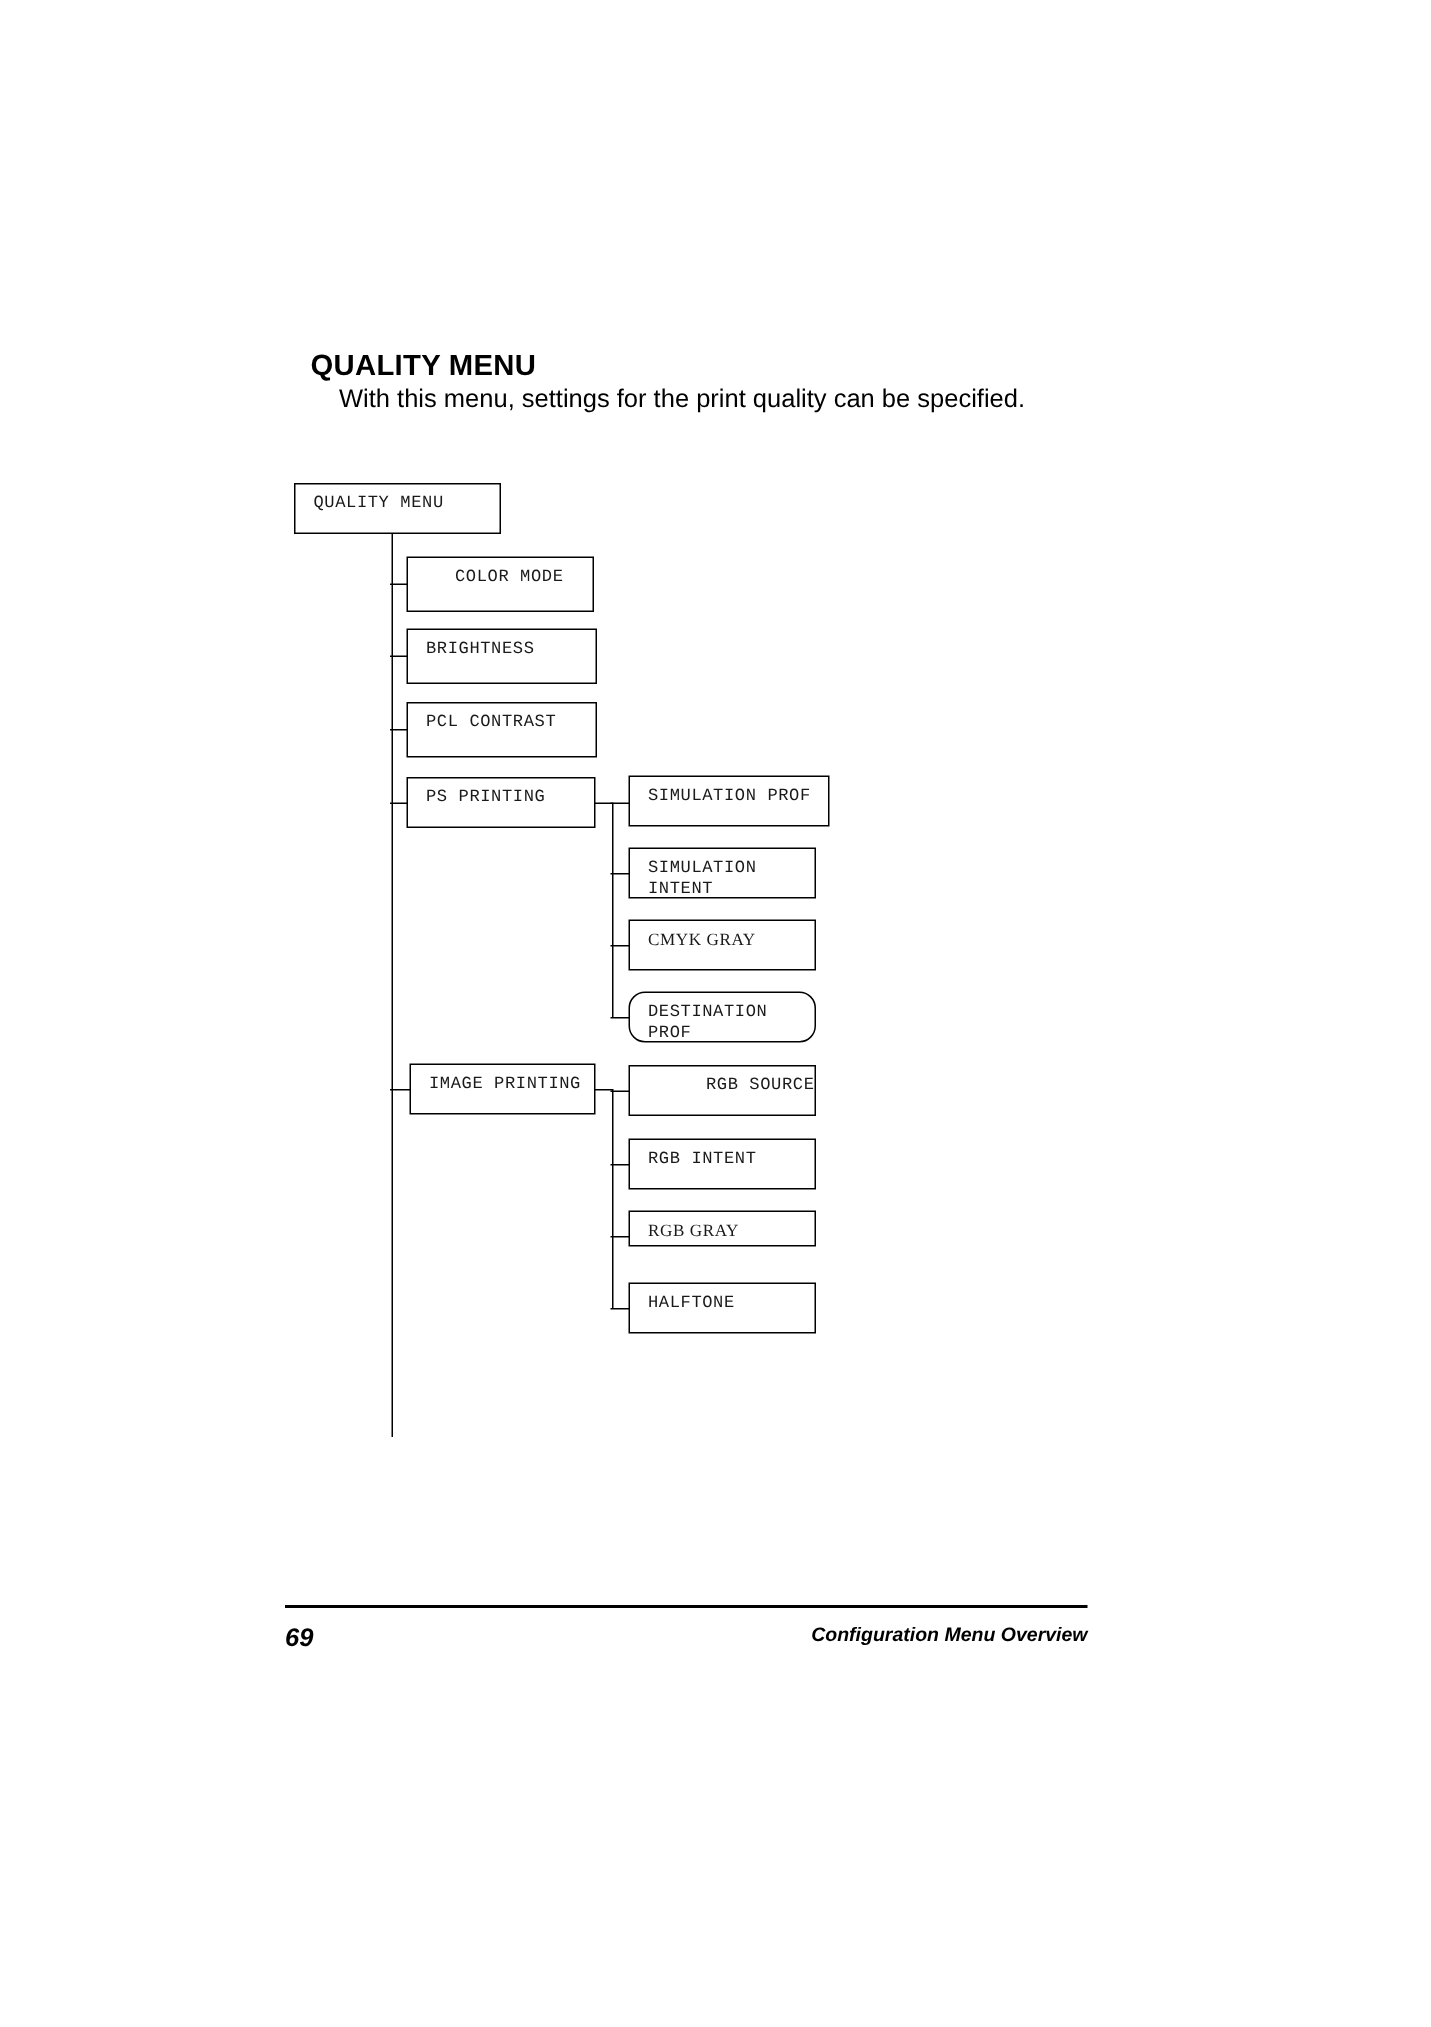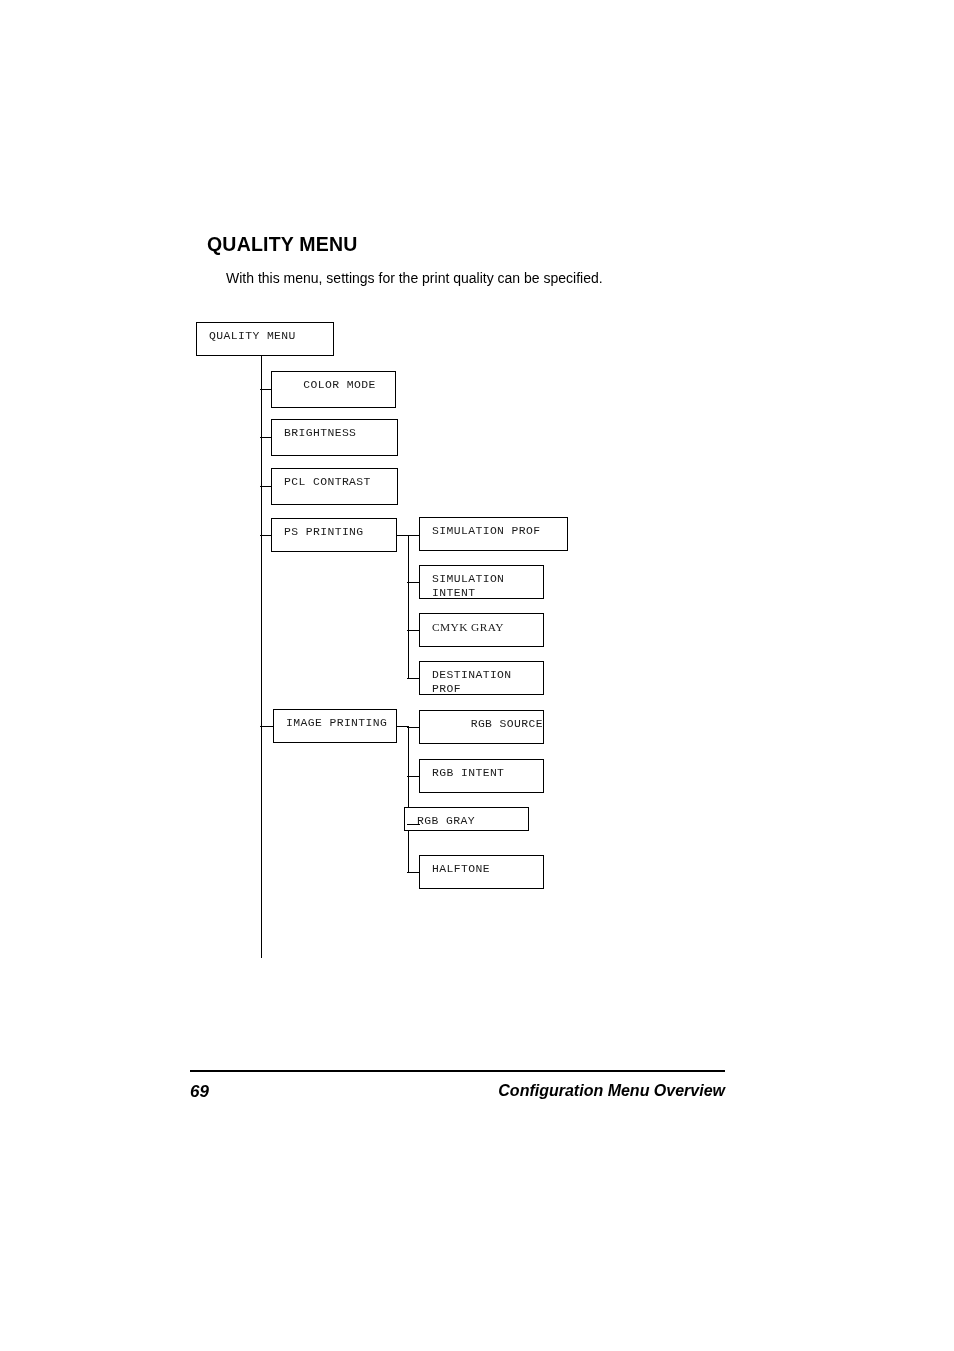--- a/index.html
+++ b/index.html
@@ -22,22 +22,22 @@
     left: 207px;
     top: 233px;
     font-size: 19.5px;
     font-weight: bold;
     letter-spacing: 0.2px;
     white-space: nowrap;
   }
   #intro-text {
     position: absolute;
     left: 226px;
-    top: 270px;
-    font-size: 14px;
+    top: 256px;
+    font-size: 17px;
     white-space: nowrap;
   }
 
   
   #menu-diagram {
     position: absolute;
     left: 0;
     top: 0;
     width: 954px;
     height: 1000px;
@@ -76,21 +76,21 @@
     left: 190px;
     top: 1082px;
     font-size: 17px;
     font-style: italic;
     font-weight: bold;
   }
   #footer-section-title {
     position: absolute;
     right: 229px;
     top: 1082px;
-    font-size: 16px;
+    font-size: 13px;
     font-style: italic;
     font-weight: bold;
     white-space: nowrap;
   }
 </style>
 </head>
 <body>
 
 <div id="page-heading">QUALITY MENU</div>
 <div id="intro-text">With this menu, settings for the print quality can be specified.</div>
@@ -112,44 +112,44 @@
 
   <div class="node" style="left:271px; top:518px; width:126px; height:34px;">PS PRINTING</div>
   <div class="connector h" style="left:260px; top:535px; width:12px;"></div>
 
   <div class="node" style="left:273px; top:709px; width:124px; height:34px;">IMAGE PRINTING</div>
   <div class="connector h" style="left:260px; top:726px; width:14px;"></div>
 
   <div class="connector h" style="left:396px; top:535px; width:12px;"></div>
   <div class="connector v" style="left:407.5px; top:535px; height:143px;"></div>
 
-  <div class="node" style="left:419px; top:517px; width:149px; height:34px;padding-left:12px;">SIMULATION PROF</div>
+  <div class="node" style="left:419px; top:517px; width:134px; height:34px;padding-left:12px;">SIMULATION PROF</div>
   <div class="connector h" style="left:407px; top:535px; width:13px;"></div>
 
   <div class="node" style="left:419px; top:565px; width:125px; height:34px;">SIMULATION
 INTENT</div>
   <div class="connector h" style="left:407px; top:582px; width:13px;"></div>
 
   <div class="node" style="left:419px; top:613px; width:125px; height:34px;font-family:Liberation Serif, serif;">CMYK GRAY</div>
   <div class="connector h" style="left:407px; top:630px; width:13px;"></div>
 
-  <div class="node" style="left:419px; top:661px; width:125px; height:34px;">DESTINATION
+  <div class="node" style="left:419px; top:661px; width:125px; height:34px;border-radius:11px;">DESTINATION
 PROF</div>
   <div class="connector h" style="left:407px; top:678px; width:13px;"></div>
 
   <div class="connector h" style="left:396px; top:726px; width:12px;"></div>
   <div class="connector v" style="left:407.5px; top:726px; height:146px;"></div>
 
   <div class="node" style="left:419px; top:710px; width:125px; height:34px;text-align:right;">RGB SOURCE</div>
   <div class="connector h" style="left:407px; top:727px; width:13px;"></div>
 
   <div class="node" style="left:419px; top:759px; width:125px; height:34px;">RGB INTENT</div>
   <div class="connector h" style="left:407px; top:776px; width:13px;"></div>
 
-  <div class="node" style="left:404px; top:807px; width:125px; height:24px;">RGB GRAY</div>
+  <div class="node" style="left:419px; top:807px; width:125px; height:24px;font-family:Liberation Serif, serif;">RGB GRAY</div>
   <div class="connector h" style="left:407px; top:824px; width:13px;"></div>
 
   <div class="node" style="left:419px; top:855px; width:125px; height:34px;">HALFTONE</div>
   <div class="connector h" style="left:407px; top:872px; width:13px;"></div>
 
 </div>
 
 <div id="footer-rule"></div>
 <div id="footer-page-number">69</div>
 <div id="footer-section-title">Configuration Menu Overview</div>

